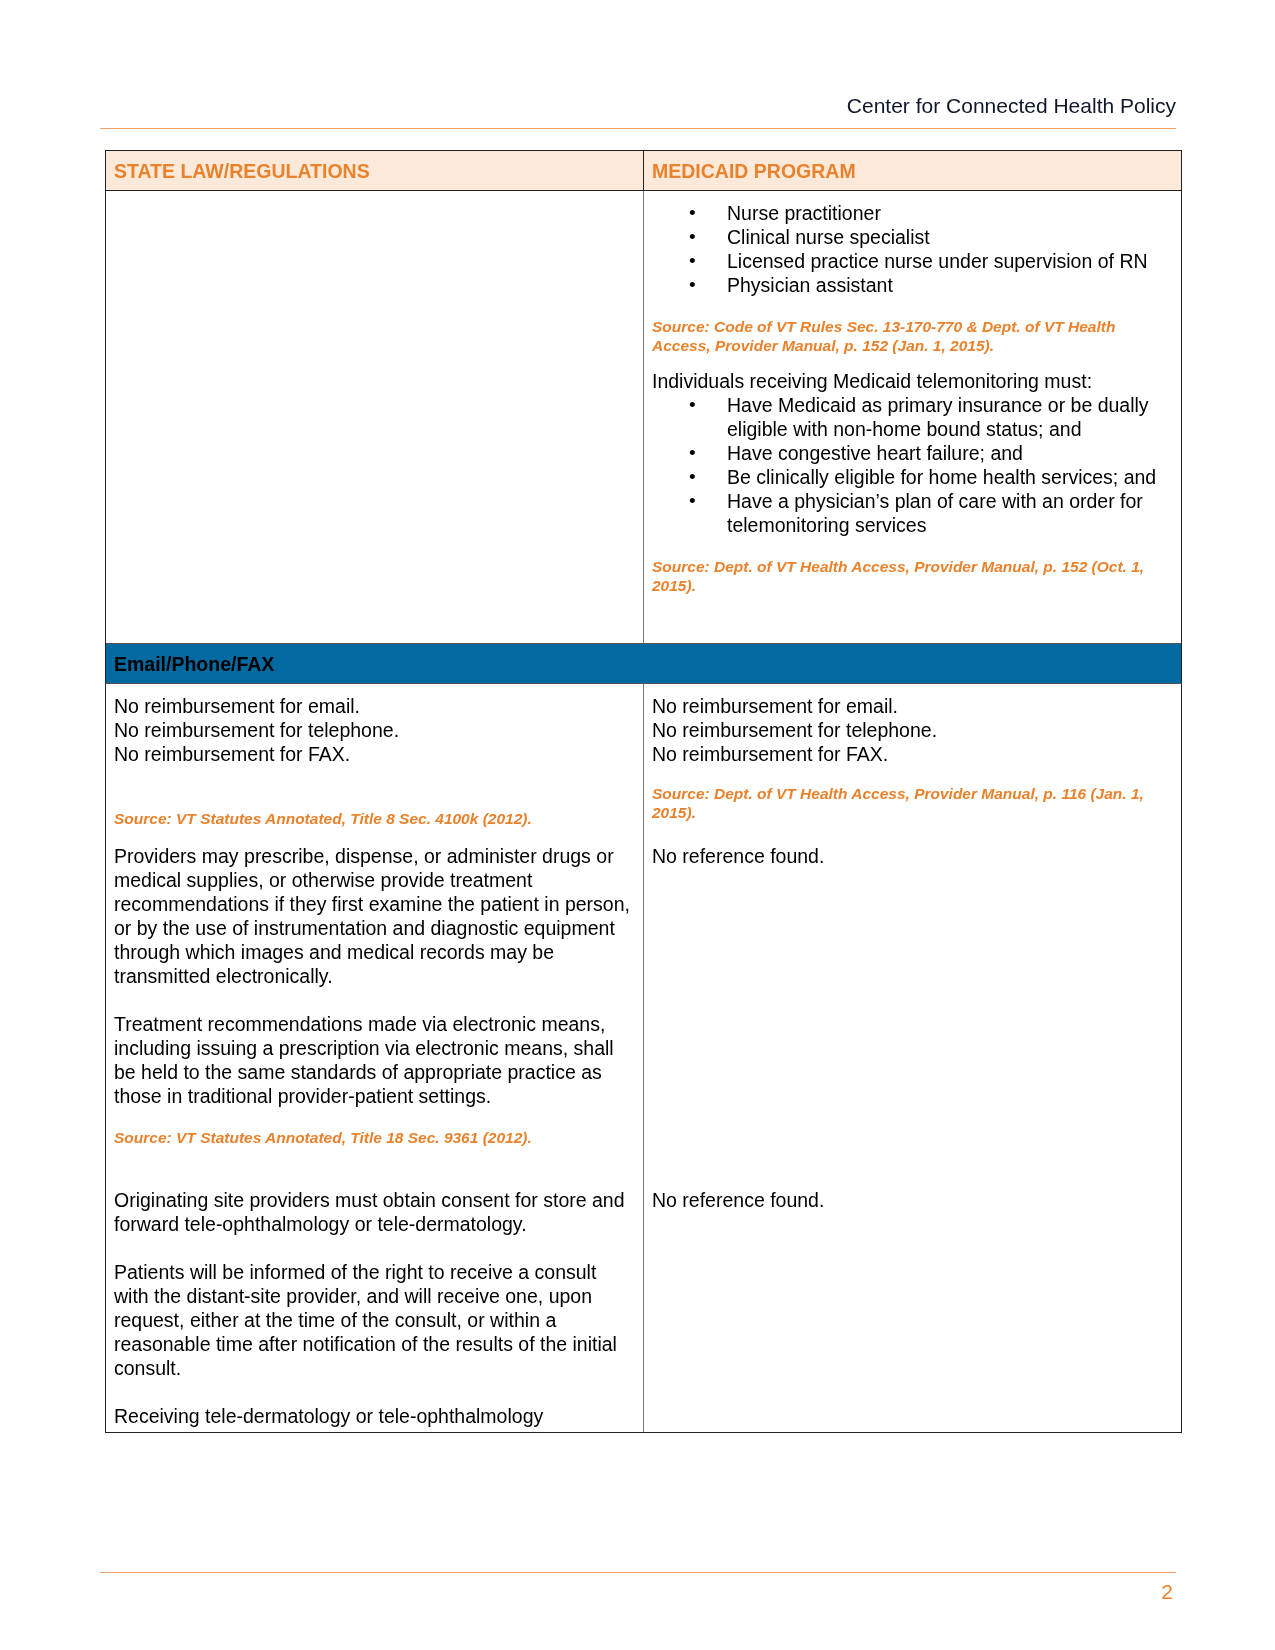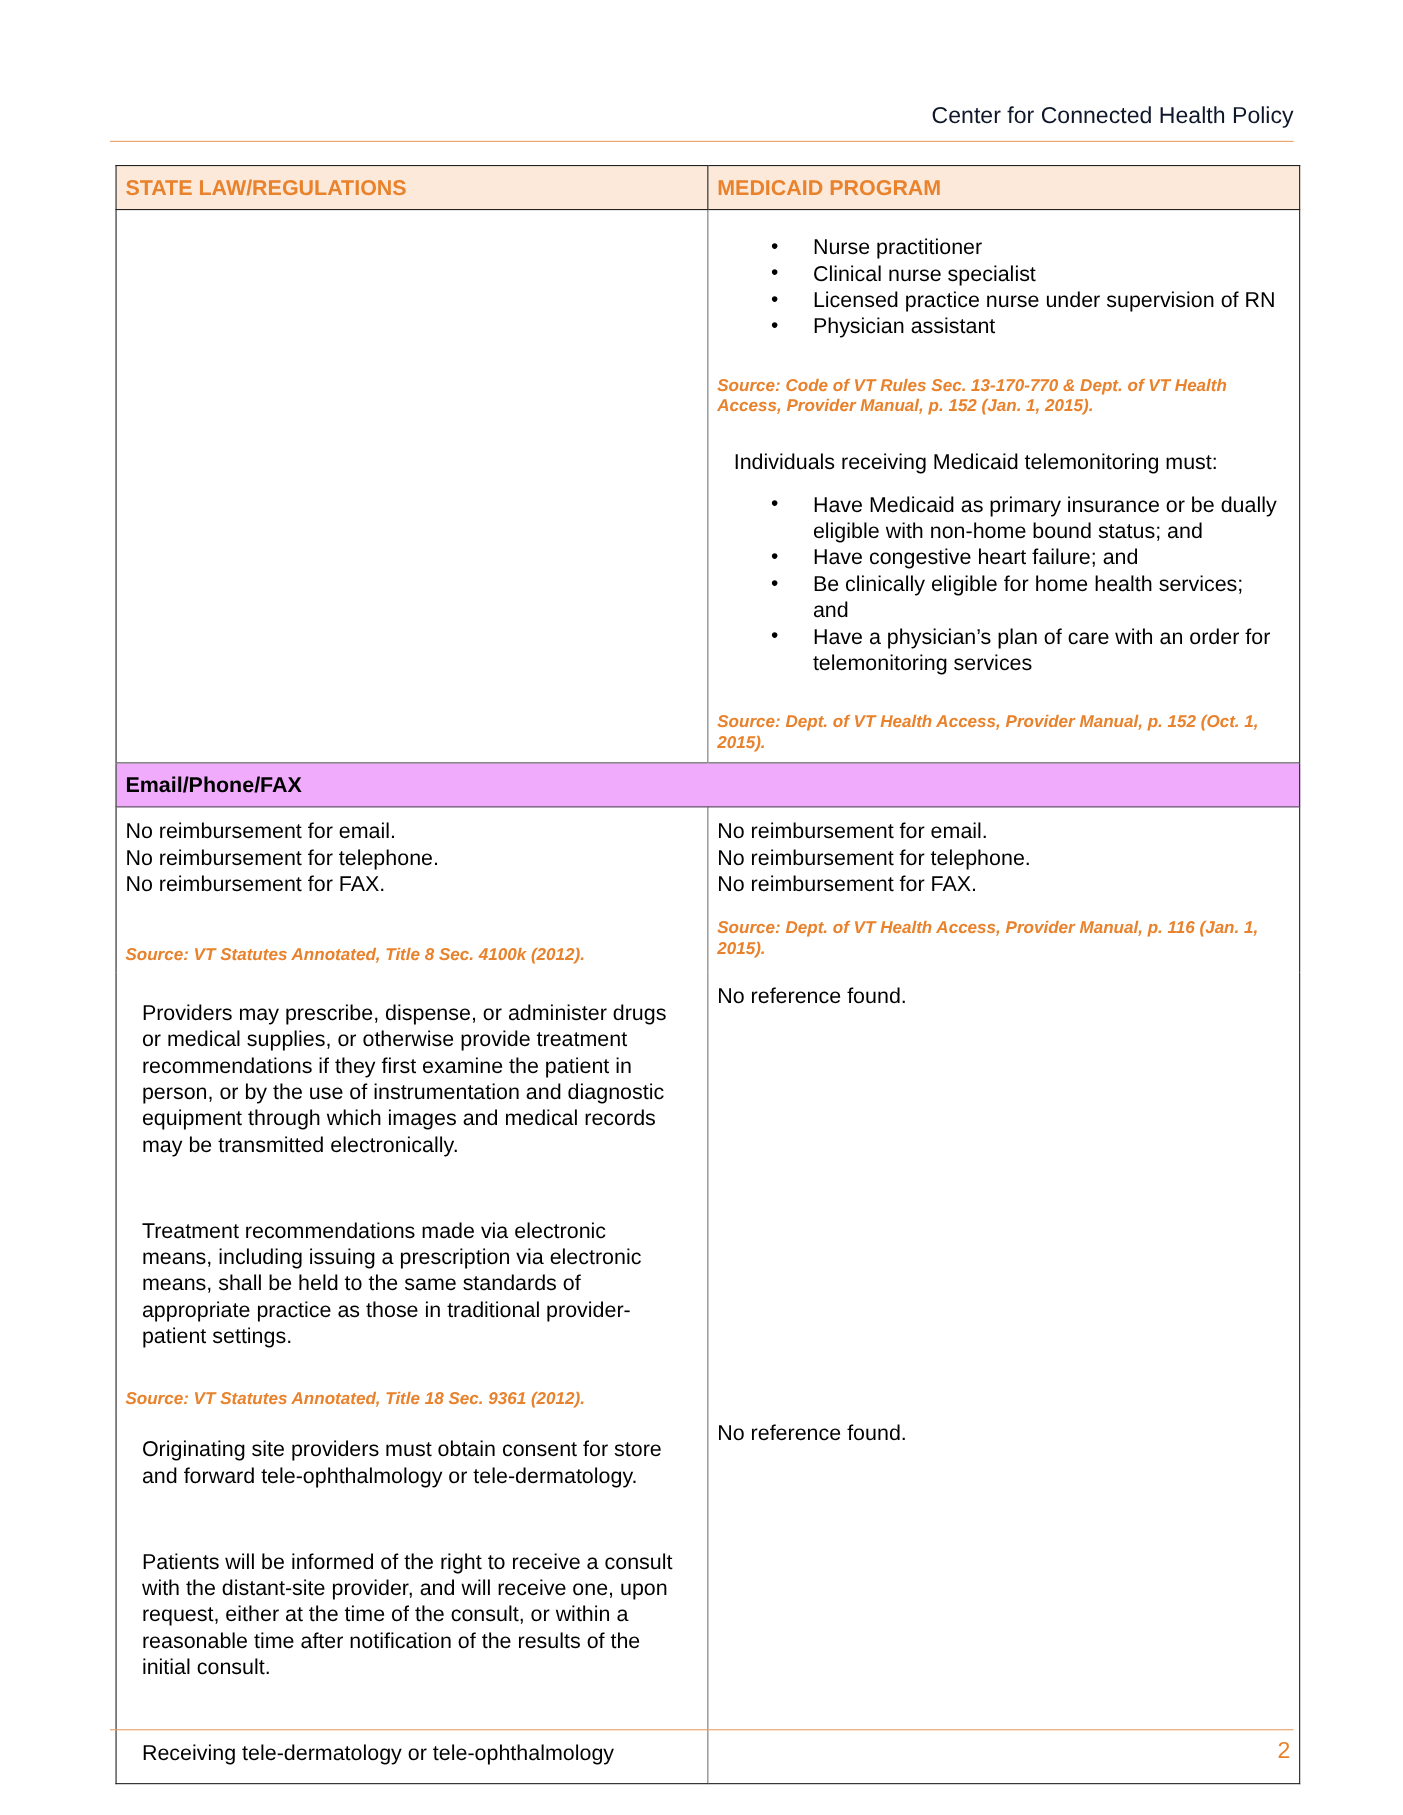--- a/index.html
+++ b/index.html
@@ -9,29 +9,29 @@
   .hdr-line { position:absolute; left:100px; right:99px; top:128px; height:0; border-top:1.5px solid #e8a064; }
   .ftr-line { position:absolute; left:100px; right:99px; top:1572px; height:0; border-top:1.5px solid #e8a064; }
   .ftr-page { position:absolute; right:102px; top:1580px; font-size:21px; color:#e8822c; }
 
   table.main { position:absolute; left:105px; top:150px; width:1076px; border-collapse:collapse; table-layout:fixed; }
   table.main td { vertical-align:top; font-size:19.5px; line-height:24px; padding:0 8px; }
   col.c1 { width:538px; } col.c2 { width:538px; }
   .th { background:#fde9d9; color:#e8822c; font-weight:bold; font-size:19.5px; height:39px;
         border:1.5px solid #222; vertical-align:middle !important;margin-top:38px; }
   .th span { display:block; padding-top:1px; }
-  .sec { background:#f0abfc; font-weight:bold; height:39px; border:1.5px solid #555;
+  .sec { background:#0369a1; font-weight:bold; height:39px; border:1.5px solid #555;
          border-left:1.5px solid #222; border-right:1.5px solid #222; vertical-align:middle !important; }
   .cell { border-left:1.5px solid #222; border-right:1.5px solid #777; }
   .cell.r { border-left:1.5px solid #777; border-right:1.5px solid #222; }
   .src { color:#e8822c; font-style:italic; font-weight:bold; font-size:15.5px; line-height:19px; }
-  ul.b { margin:12px; padding:0 0 0 75px; list-style:none; }
+  ul.b { margin:0; padding:0 0 0 75px; list-style:none; }
   ul.b li { position:relative; }
   ul.b li::before { content:"\2022"; position:absolute; left:-38px; top:0; font-size:19px; }
-  .p { margin:15px; }
+  .p { margin:0; }
   .lastrow td { border-bottom:1.5px solid #222; }
 </style>
 </head>
 <body>
 
 <div class="hdr-title">Center for Connected Health Policy</div>
 <div class="hdr-line"></div>
 
 <table class="main">
   <colgroup>

